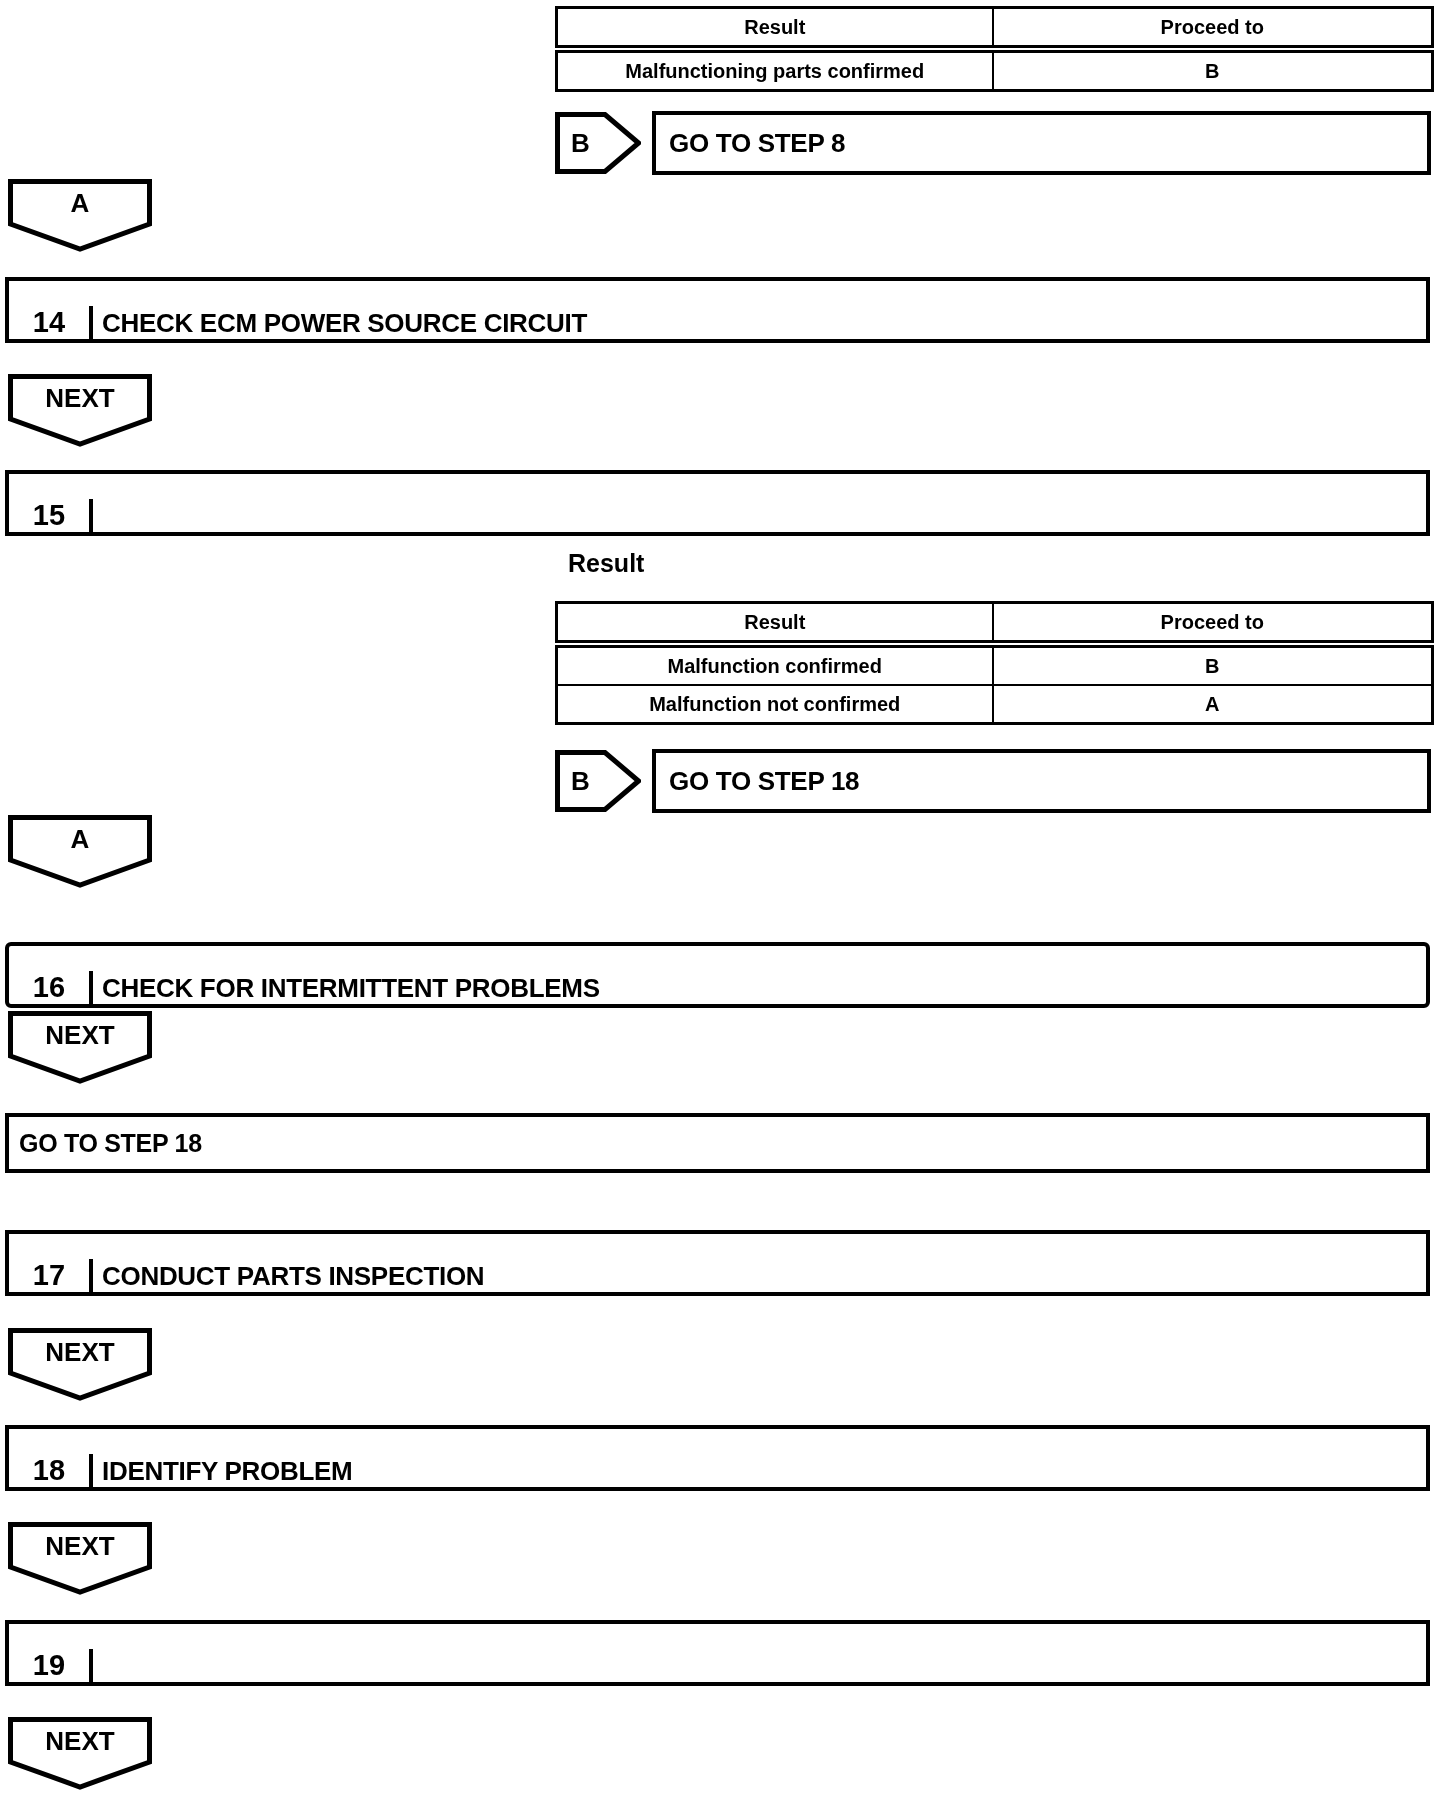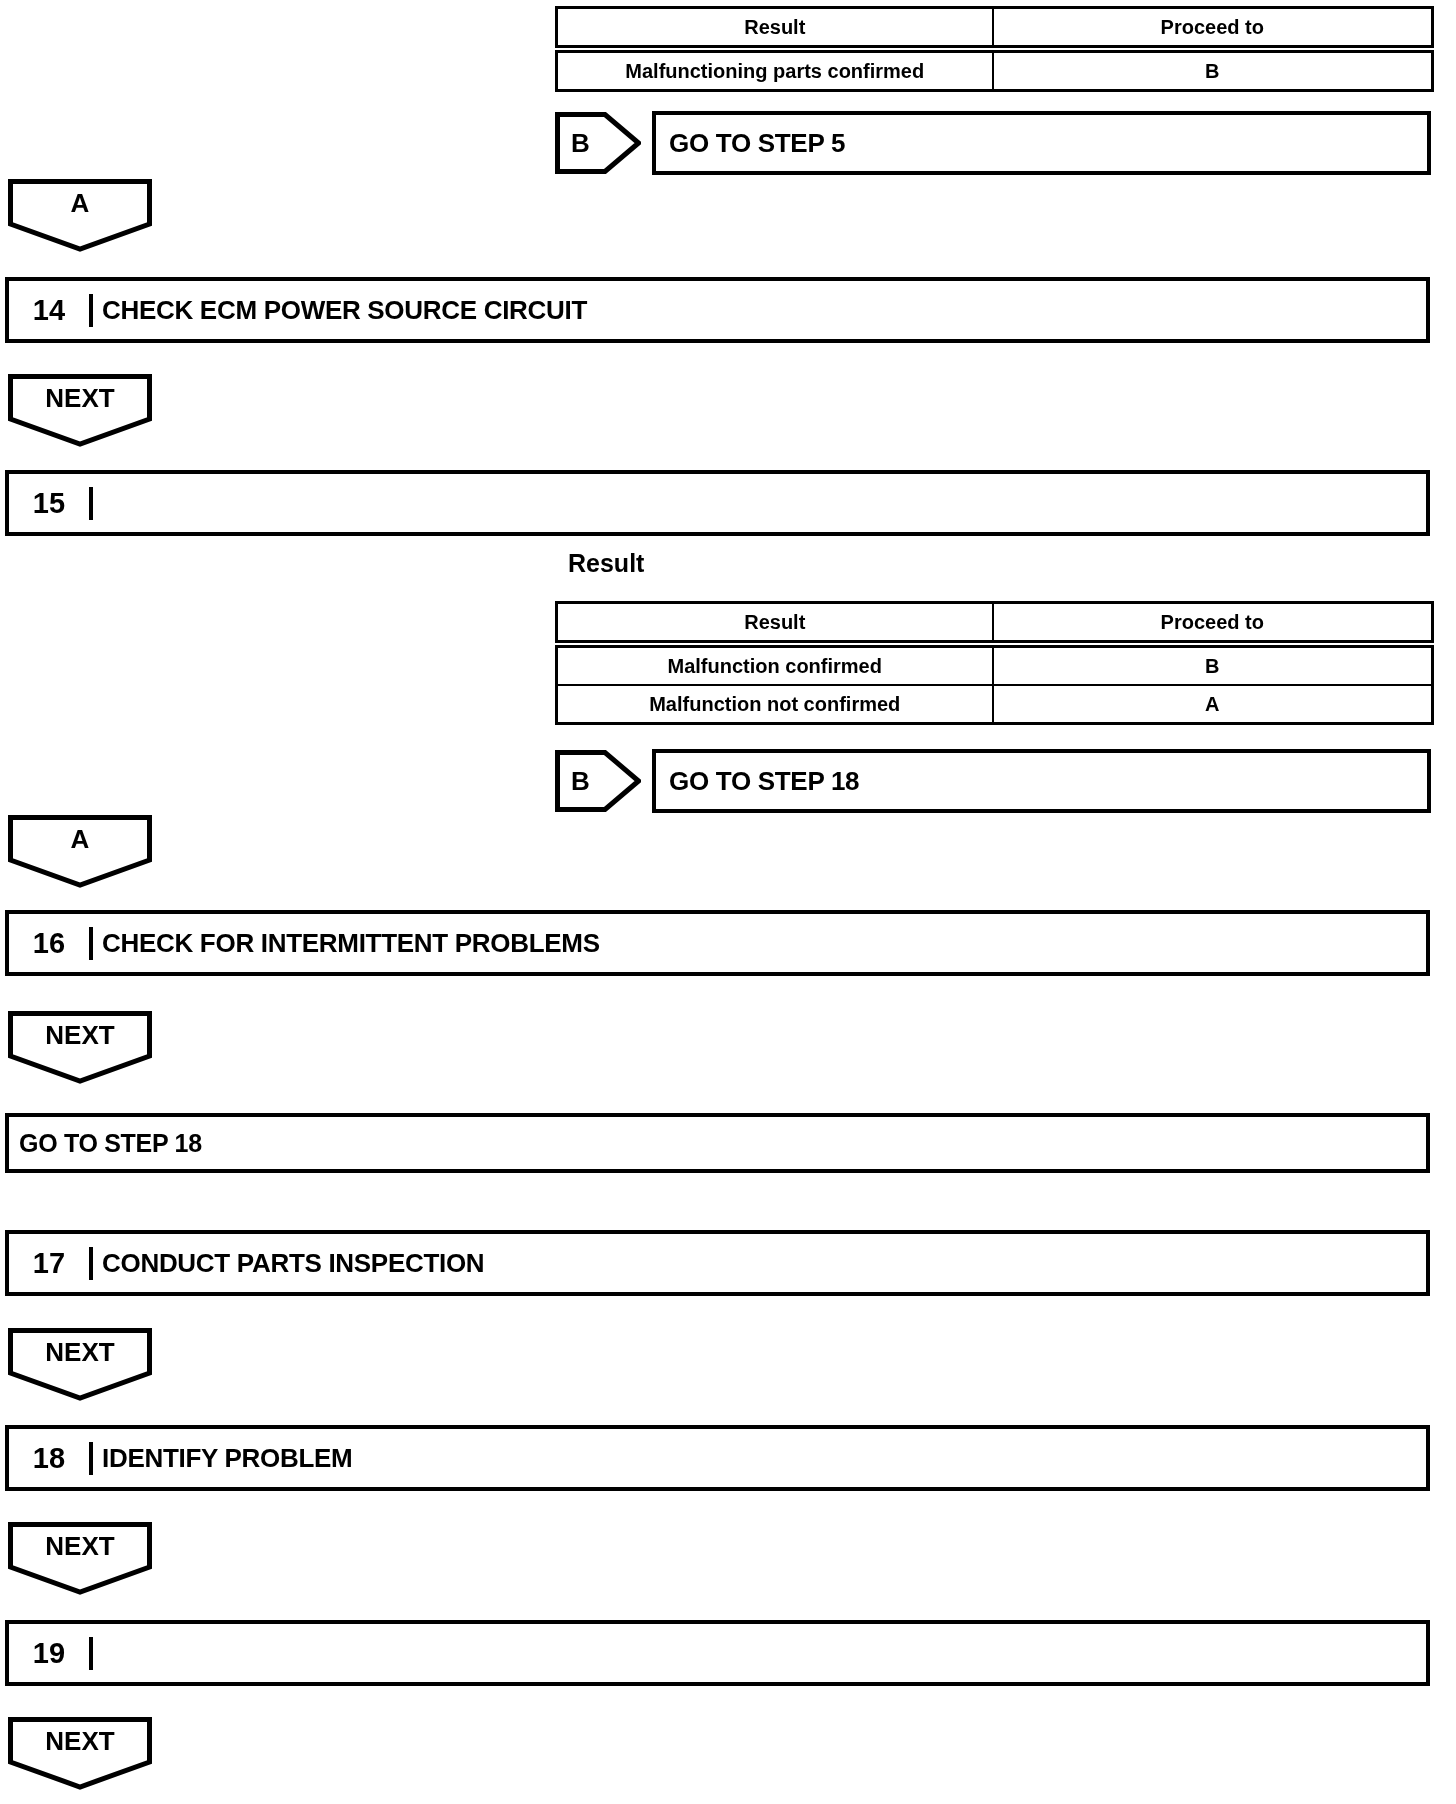--- a/index.html
+++ b/index.html
@@ -20,33 +20,33 @@
     text-align:center; vertical-align:middle; padding:6px 4px; height:24px;
   }
   .rtable thead th { border-bottom:8px double #000; }
   #table-top { left:555px; top:6px; width:876px; }
   #table-mid { left:555px; top:601px; width:876px; }
 
   
   .stepbox {
     position:absolute; left:5px; width:1425px; height:66px;
     border:4px solid #000; box-sizing:border-box; background:#fff;
-    display:flex; align-items:center;
+    display:flex; align-items:flex-end;
   }
   .stepnum {
     flex:0 0 80px; border-right:4px solid #000;
     display:flex; align-items:center; justify-content:center; font-size:29px;
   }
   .steptitle {
     flex:1; display:flex; align-items:center;
     padding-left:9px; font-size:26px; letter-spacing:-0.3px;
   }
   #step14 { top:277px; }
   #step15 { top:470px; }
-  #step16 { top:910px; }
+  #step16 { top:942px;border-radius:6px; }
   #step17 { top:1230px; }
   #step18 { top:1425px; }
   #step19 { top:1620px; }
 
   
   .gotobox {
     position:absolute; border:4px solid #000; box-sizing:border-box;
     background:#fff; display:flex; align-items:center;
     padding-left:13px; font-size:26px; letter-spacing:-0.3px;
   }
@@ -106,21 +106,21 @@
       </tr>
     </tbody>
   </table>
 
   <div class="rarrow" id="b-arrow-1">
     <svg width="86" height="62" viewBox="0 0 86 62">
       <polygon points="2.5,2.5 50,2.5 83.5,31 50,59.5 2.5,59.5" fill="#ffffff" stroke="#000000" stroke-width="5"></polygon>
     </svg>
     <span class="blabel">B</span>
   </div>
-  <div class="gotobox" id="goto17">GO TO STEP 5</div>
+  <div class="gotobox" id="goto17">GO TO STEP 8</div>
 
   <div class="banner" id="banner-a1">
     <svg width="144" height="73" viewBox="0 0 144 73">
       <polygon points="2.5,2.5 141.5,2.5 141.5,45 72,70 2.5,45" fill="#ffffff" stroke="#000000" stroke-width="5"></polygon>
     </svg>
     <span class="blabel">A</span>
   </div>
 
   <div class="stepbox" id="step14">
     <div class="stepnum">14</div>

